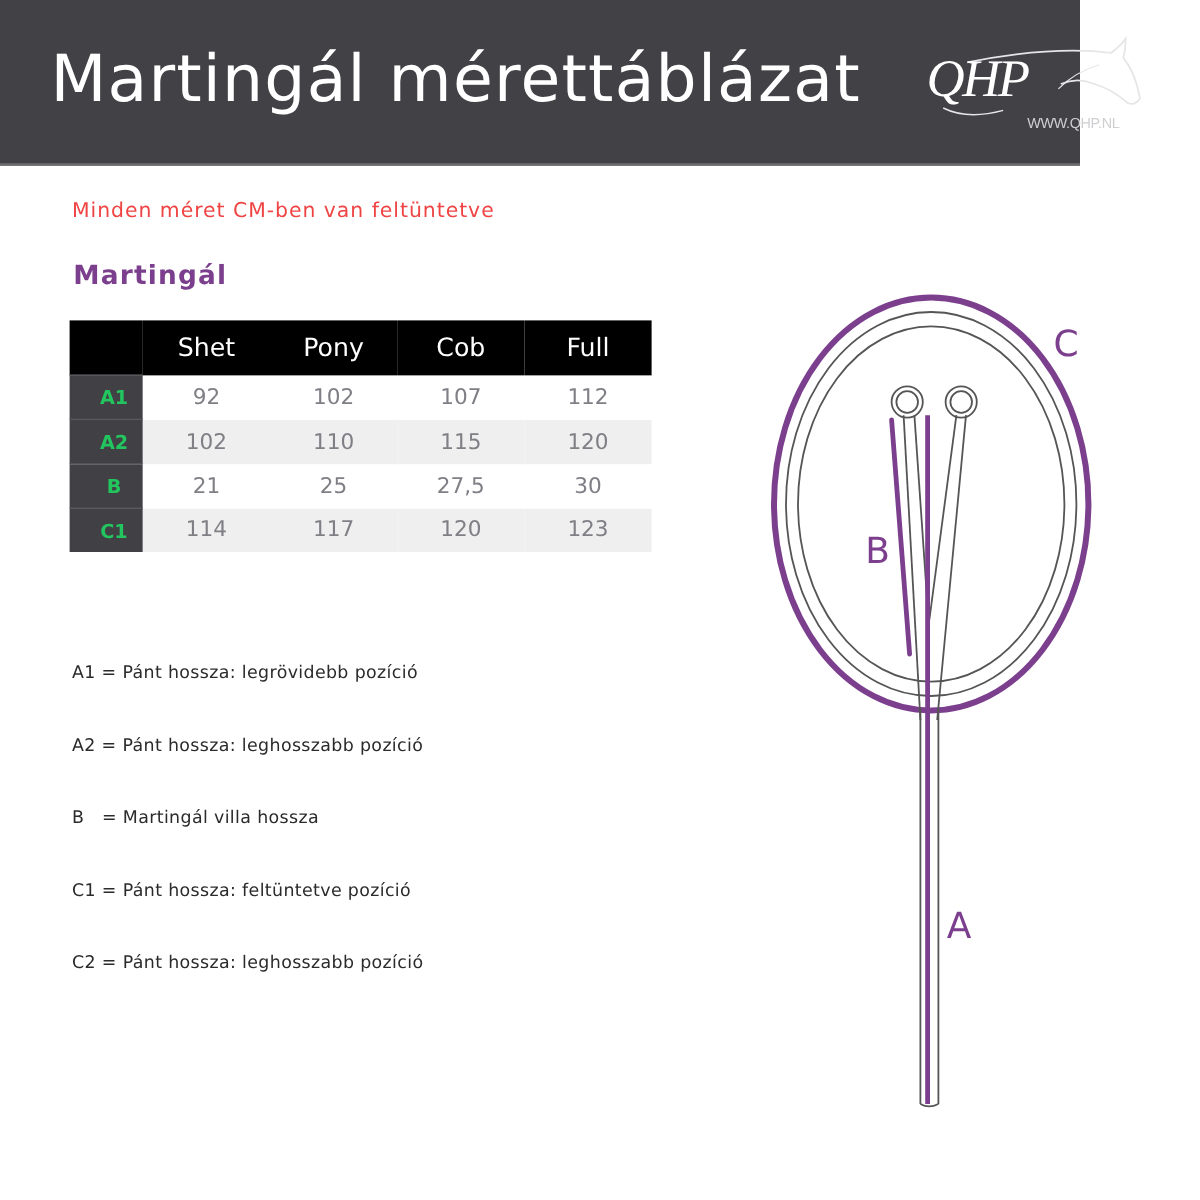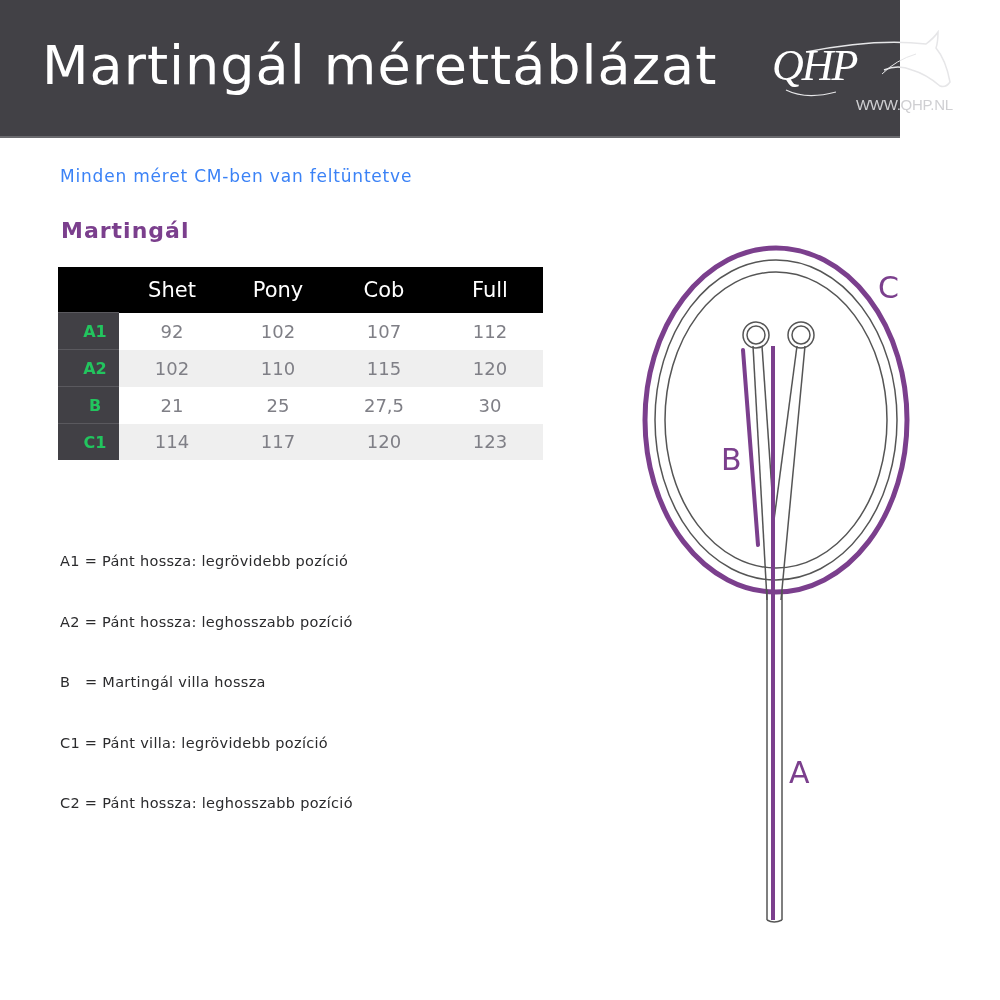--- a/index.html
+++ b/index.html
@@ -16,26 +16,26 @@
       color: #ffffff; font-size: 54px; letter-spacing: 1px; font-weight: normal;
       font-family: "DejaVu Sans", sans-serif; white-space: nowrap;
     }
     .logo { position: absolute; left: 766px; top: 30px; width: 190px; height: 80px; }
     .logo-text {
       position: absolute; left: 6px; top: 10px; color: #ffffff;
       font-family: Liberation Serif, serif; font-style: italic; font-size: 44px; letter-spacing: -2px;
     }
     .logo-url {
       position: absolute; left: 90px; top: 66px; color: #cfcfd2;
-      font-family: "Liberation Sans", sans-serif; font-size: 15px; letter-spacing: -0.3px;
+      font-family: "Liberation Sans", sans-serif; font-size: 12px; letter-spacing: -0.3px;
     }
     .logo svg { position: absolute; left: 0; top: 0; }
 
     .subtitle {
-      position: absolute; left: 60px; top: 166px; font-size: 17px; color: #3b82f6; letter-spacing: 0.8px;
+      position: absolute; left: 60px; top: 166px; font-size: 17px; color: #ef4444; letter-spacing: 0.8px;
     }
     .section-title {
       position: absolute; left: 61px; top: 218px; font-size: 22px; font-weight: bold; color: #7b3f8d; letter-spacing: 1px;
     }
 
     table.sizes {
       position: absolute; left: 58px; top: 267px; border-collapse: collapse;
       font-family: "DejaVu Sans", sans-serif;
     }
     table.sizes th, table.sizes td { padding: 0; text-align: center; }
@@ -117,21 +117,21 @@
       <td>120</td>
       <td>123</td>
     </tr>
   </tbody>
 </table>
 
 <div class="legend">
   <div class="legend-row">A1 = Pánt hossza: legrövidebb pozíció</div>
   <div class="legend-row">A2 = Pánt hossza: leghosszabb pozíció</div>
   <div class="legend-row">B   = Martingál villa hossza</div>
-  <div class="legend-row">C1 = Pánt villa: legrövidebb pozíció</div>
+  <div class="legend-row">C1 = Pánt hossza: feltüntetve pozíció</div>
   <div class="legend-row">C2 = Pánt hossza: leghosszabb pozíció</div>
 </div>
 
 <div class="diagram">
   <svg width="320" height="710" viewBox="630 230 320 710">
 
     <ellipse cx="776" cy="420" rx="131" ry="172" fill="none" stroke="#7b3f8d" stroke-width="5"></ellipse>
 
     <ellipse cx="776" cy="420" rx="121" ry="160" fill="none" stroke="#555" stroke-width="1.5"></ellipse>
     <ellipse cx="776" cy="420" rx="111" ry="148" fill="none" stroke="#555" stroke-width="1.5"></ellipse>

